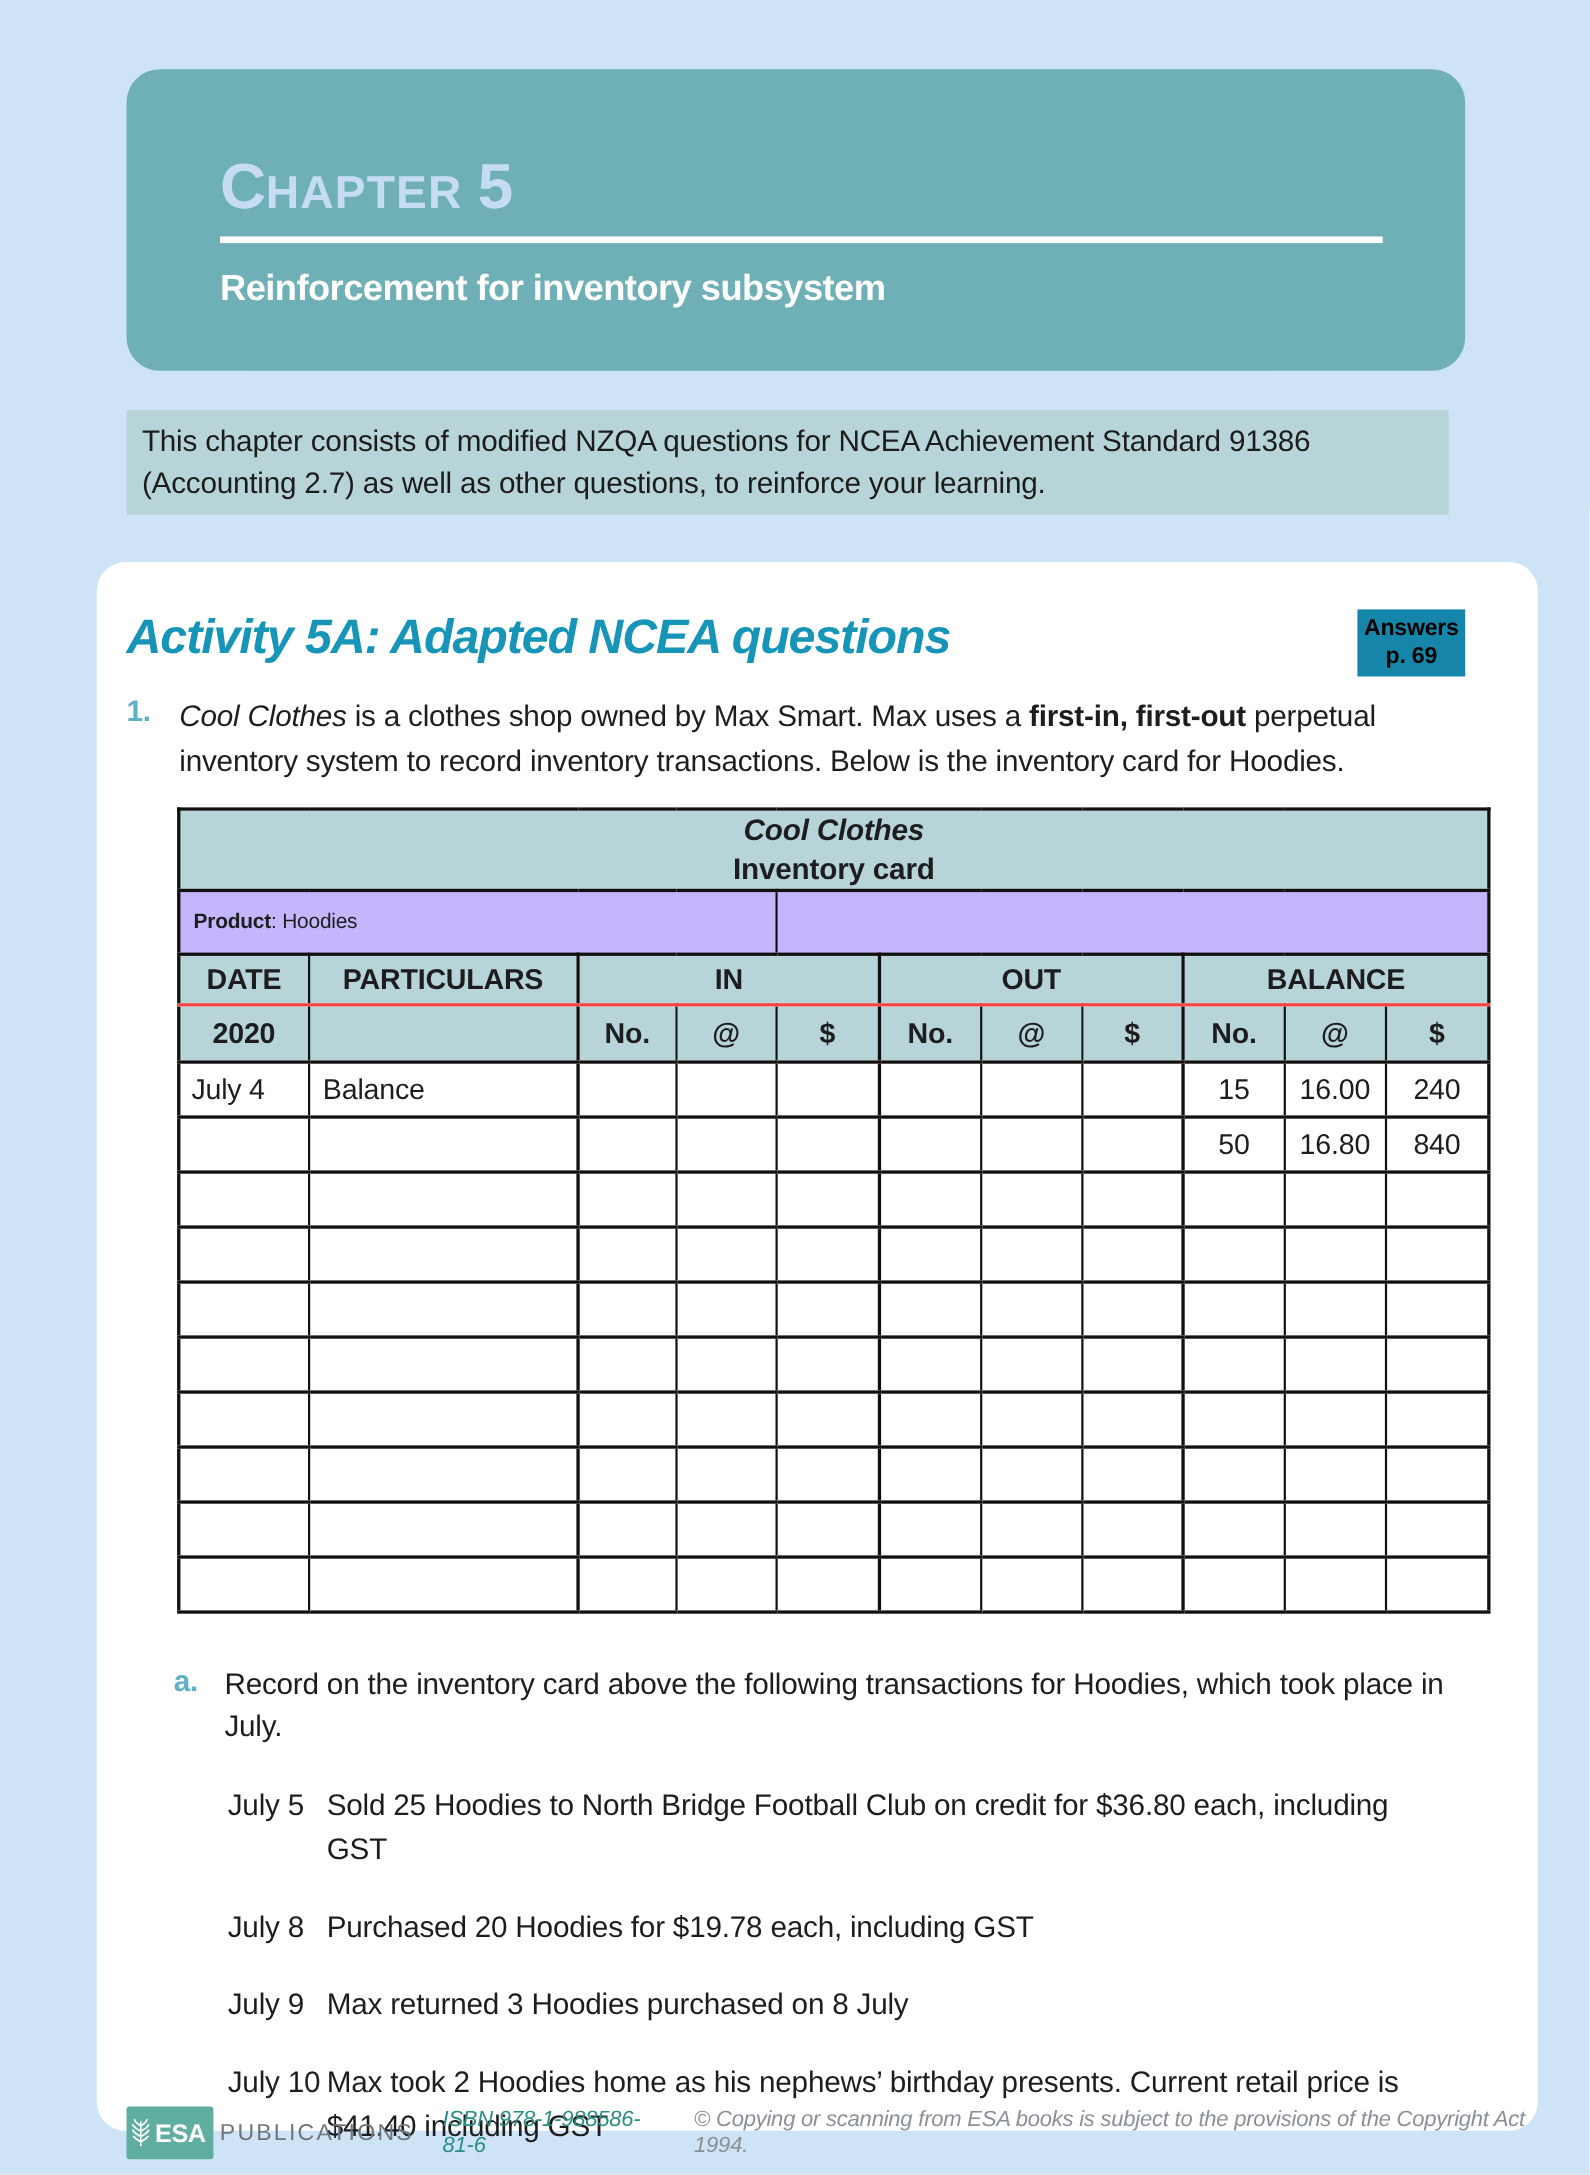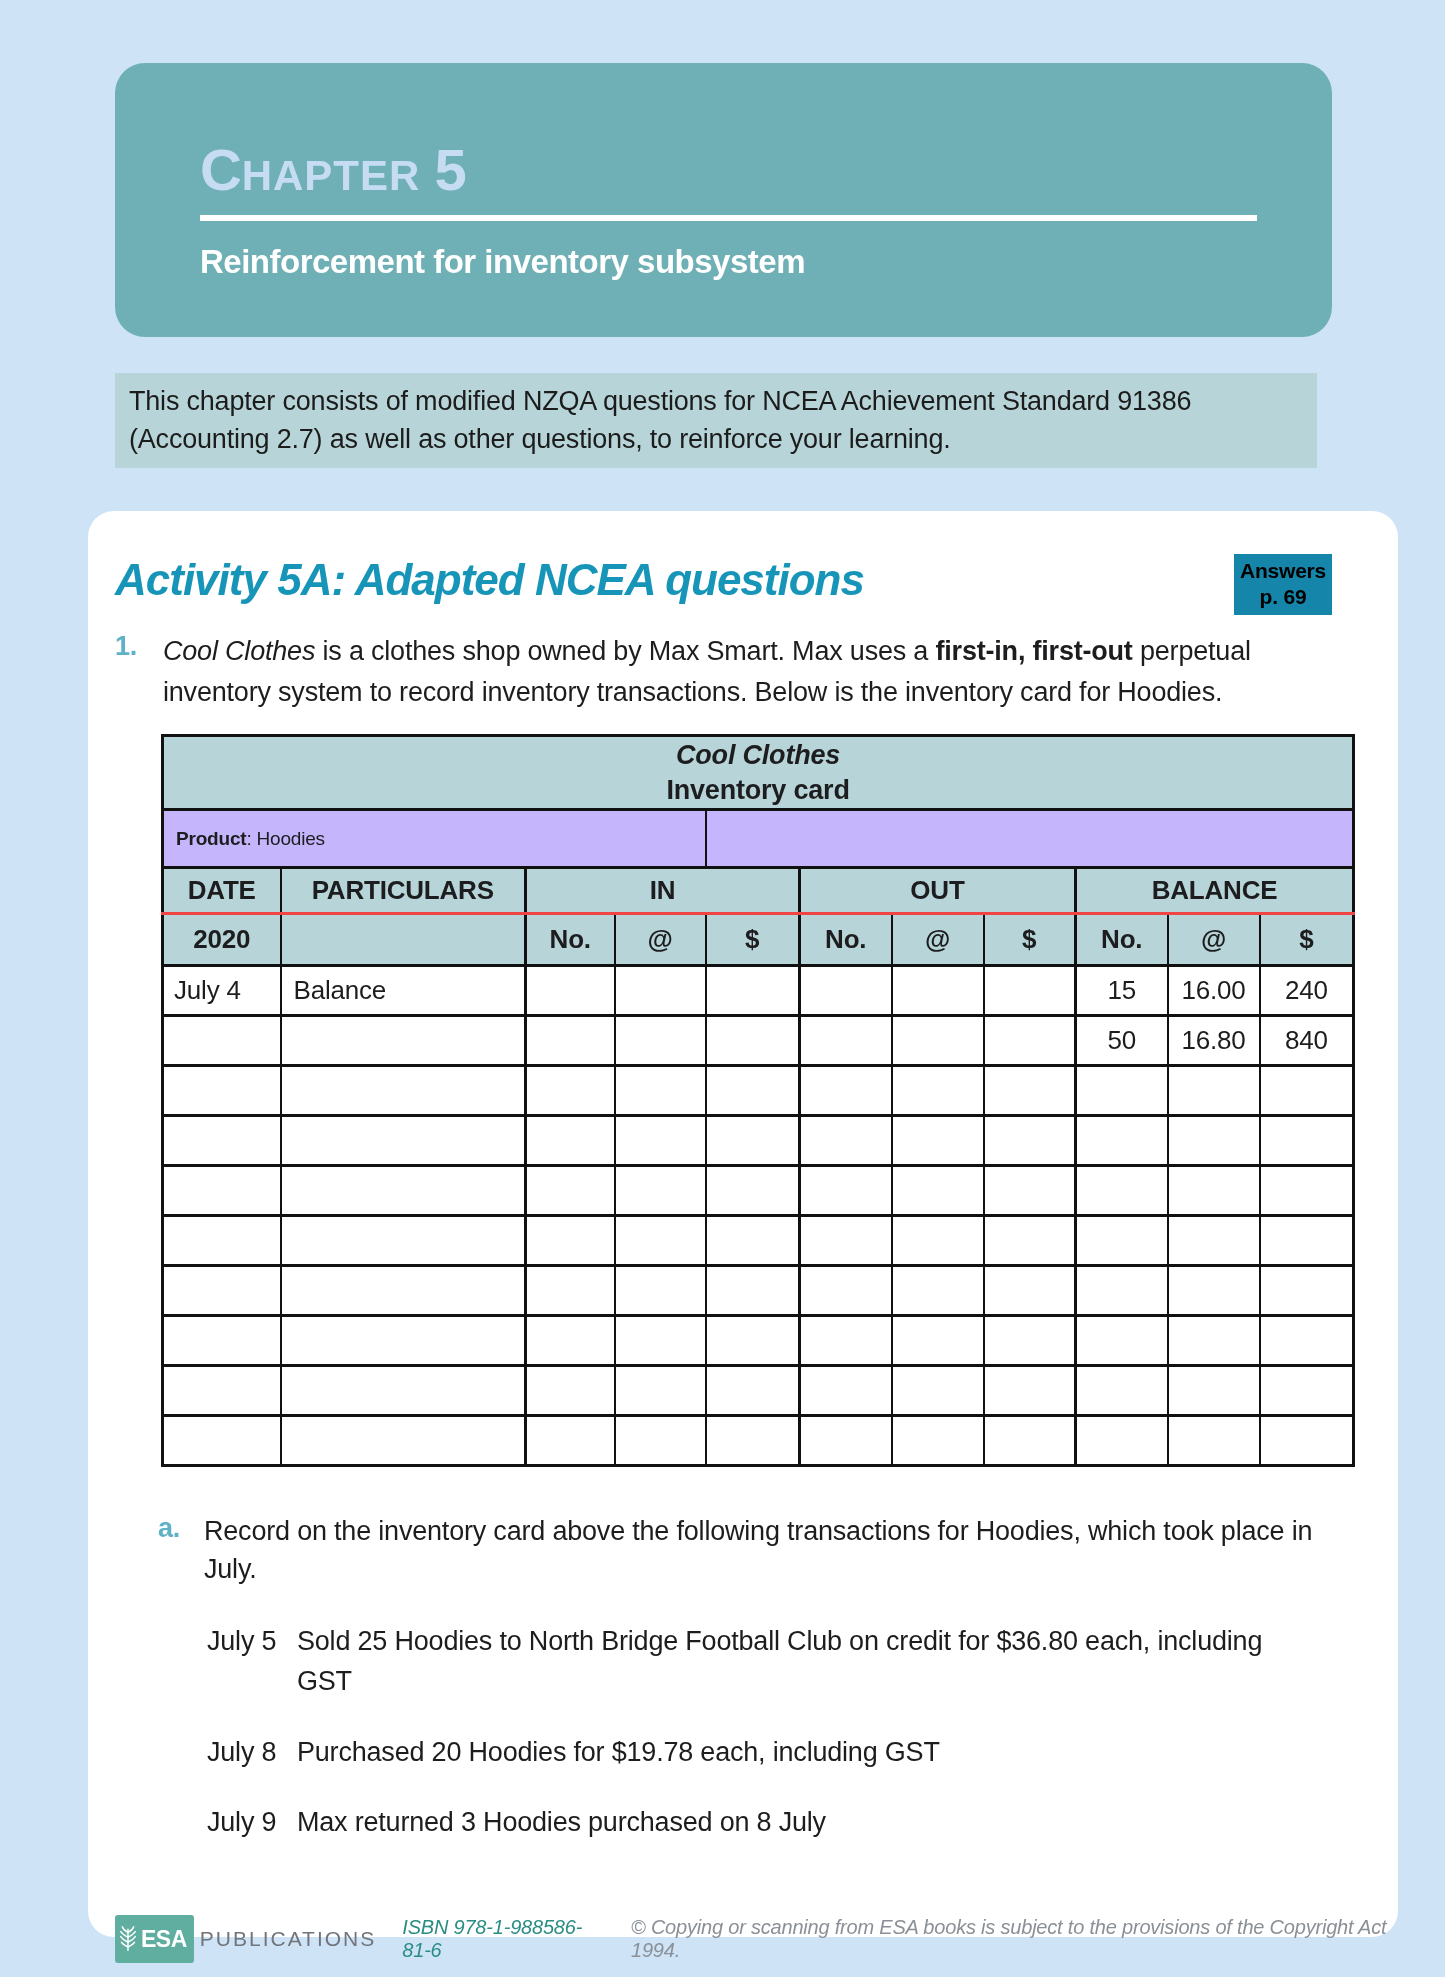--- a/index.html
+++ b/index.html
@@ -333,20 +333,24 @@
           <span class="tx-desc">Sold 25 Hoodies to North Bridge Football Club on credit for $36.80 each, including GST</span>
         </div>
         <div class="tx-row">
           <span class="tx-date">July 8</span>
           <span class="tx-desc">Purchased 20 Hoodies for $19.78 each, including GST</span>
         </div>
         <div class="tx-row">
           <span class="tx-date">July 9</span>
           <span class="tx-desc">Max returned 3 Hoodies purchased on 8 July</span>
         </div>
+        <div class="tx-row">
+          <span class="tx-date">July 10</span>
+          <span class="tx-desc">Max took 2 Hoodies home as his nephews’ birthday presents. Current retail price is $41.40 including GST</span>
+        </div>
       </div>
 
   </main>
 
   <footer class="page-footer">
     <span class="esa-logo">
       <svg width="20" height="26" viewBox="0 0 24 32" aria-hidden="true">
         <path d="M12 30 L12 4 M12 8 C8 6 6 4 5 1 M12 8 C16 6 18 4 19 1 M12 14 C8 12 5 10 3 7 M12 14 C16 12 19 10 21 7 M12 20 C8 18 5 16 3 13 M12 20 C16 18 19 16 21 13 M12 26 C9 24 6 23 4 20 M12 26 C15 24 18 23 20 20" stroke="#ffffff" stroke-width="1.8" fill="none" stroke-linecap="round"></path>
       </svg>
       <span class="logo-text">ESA</span>

